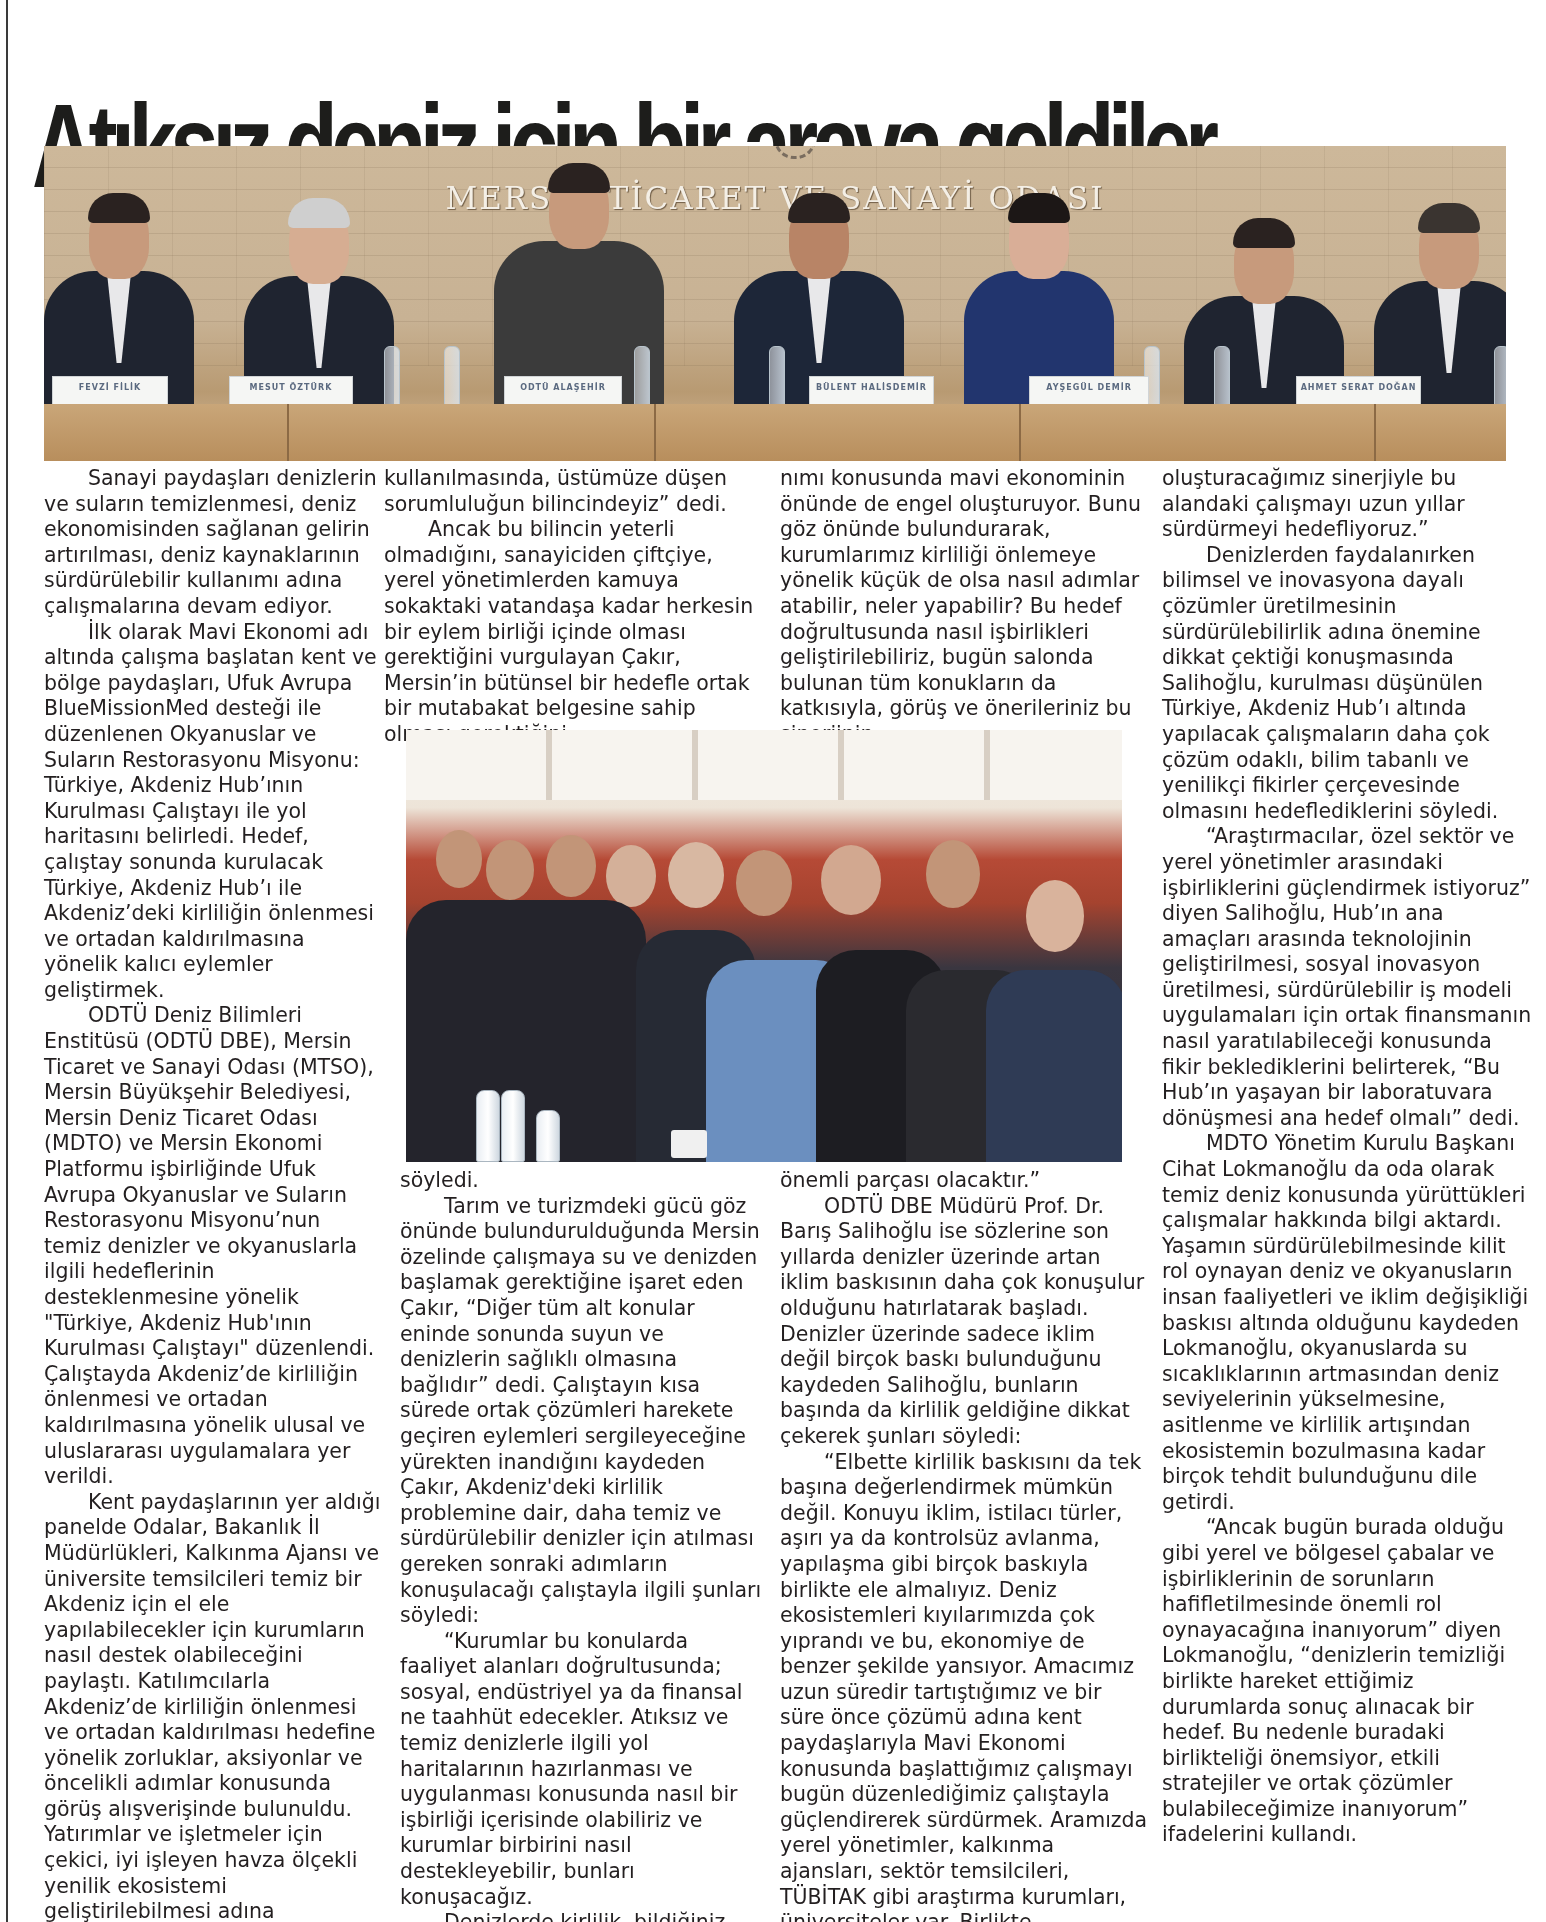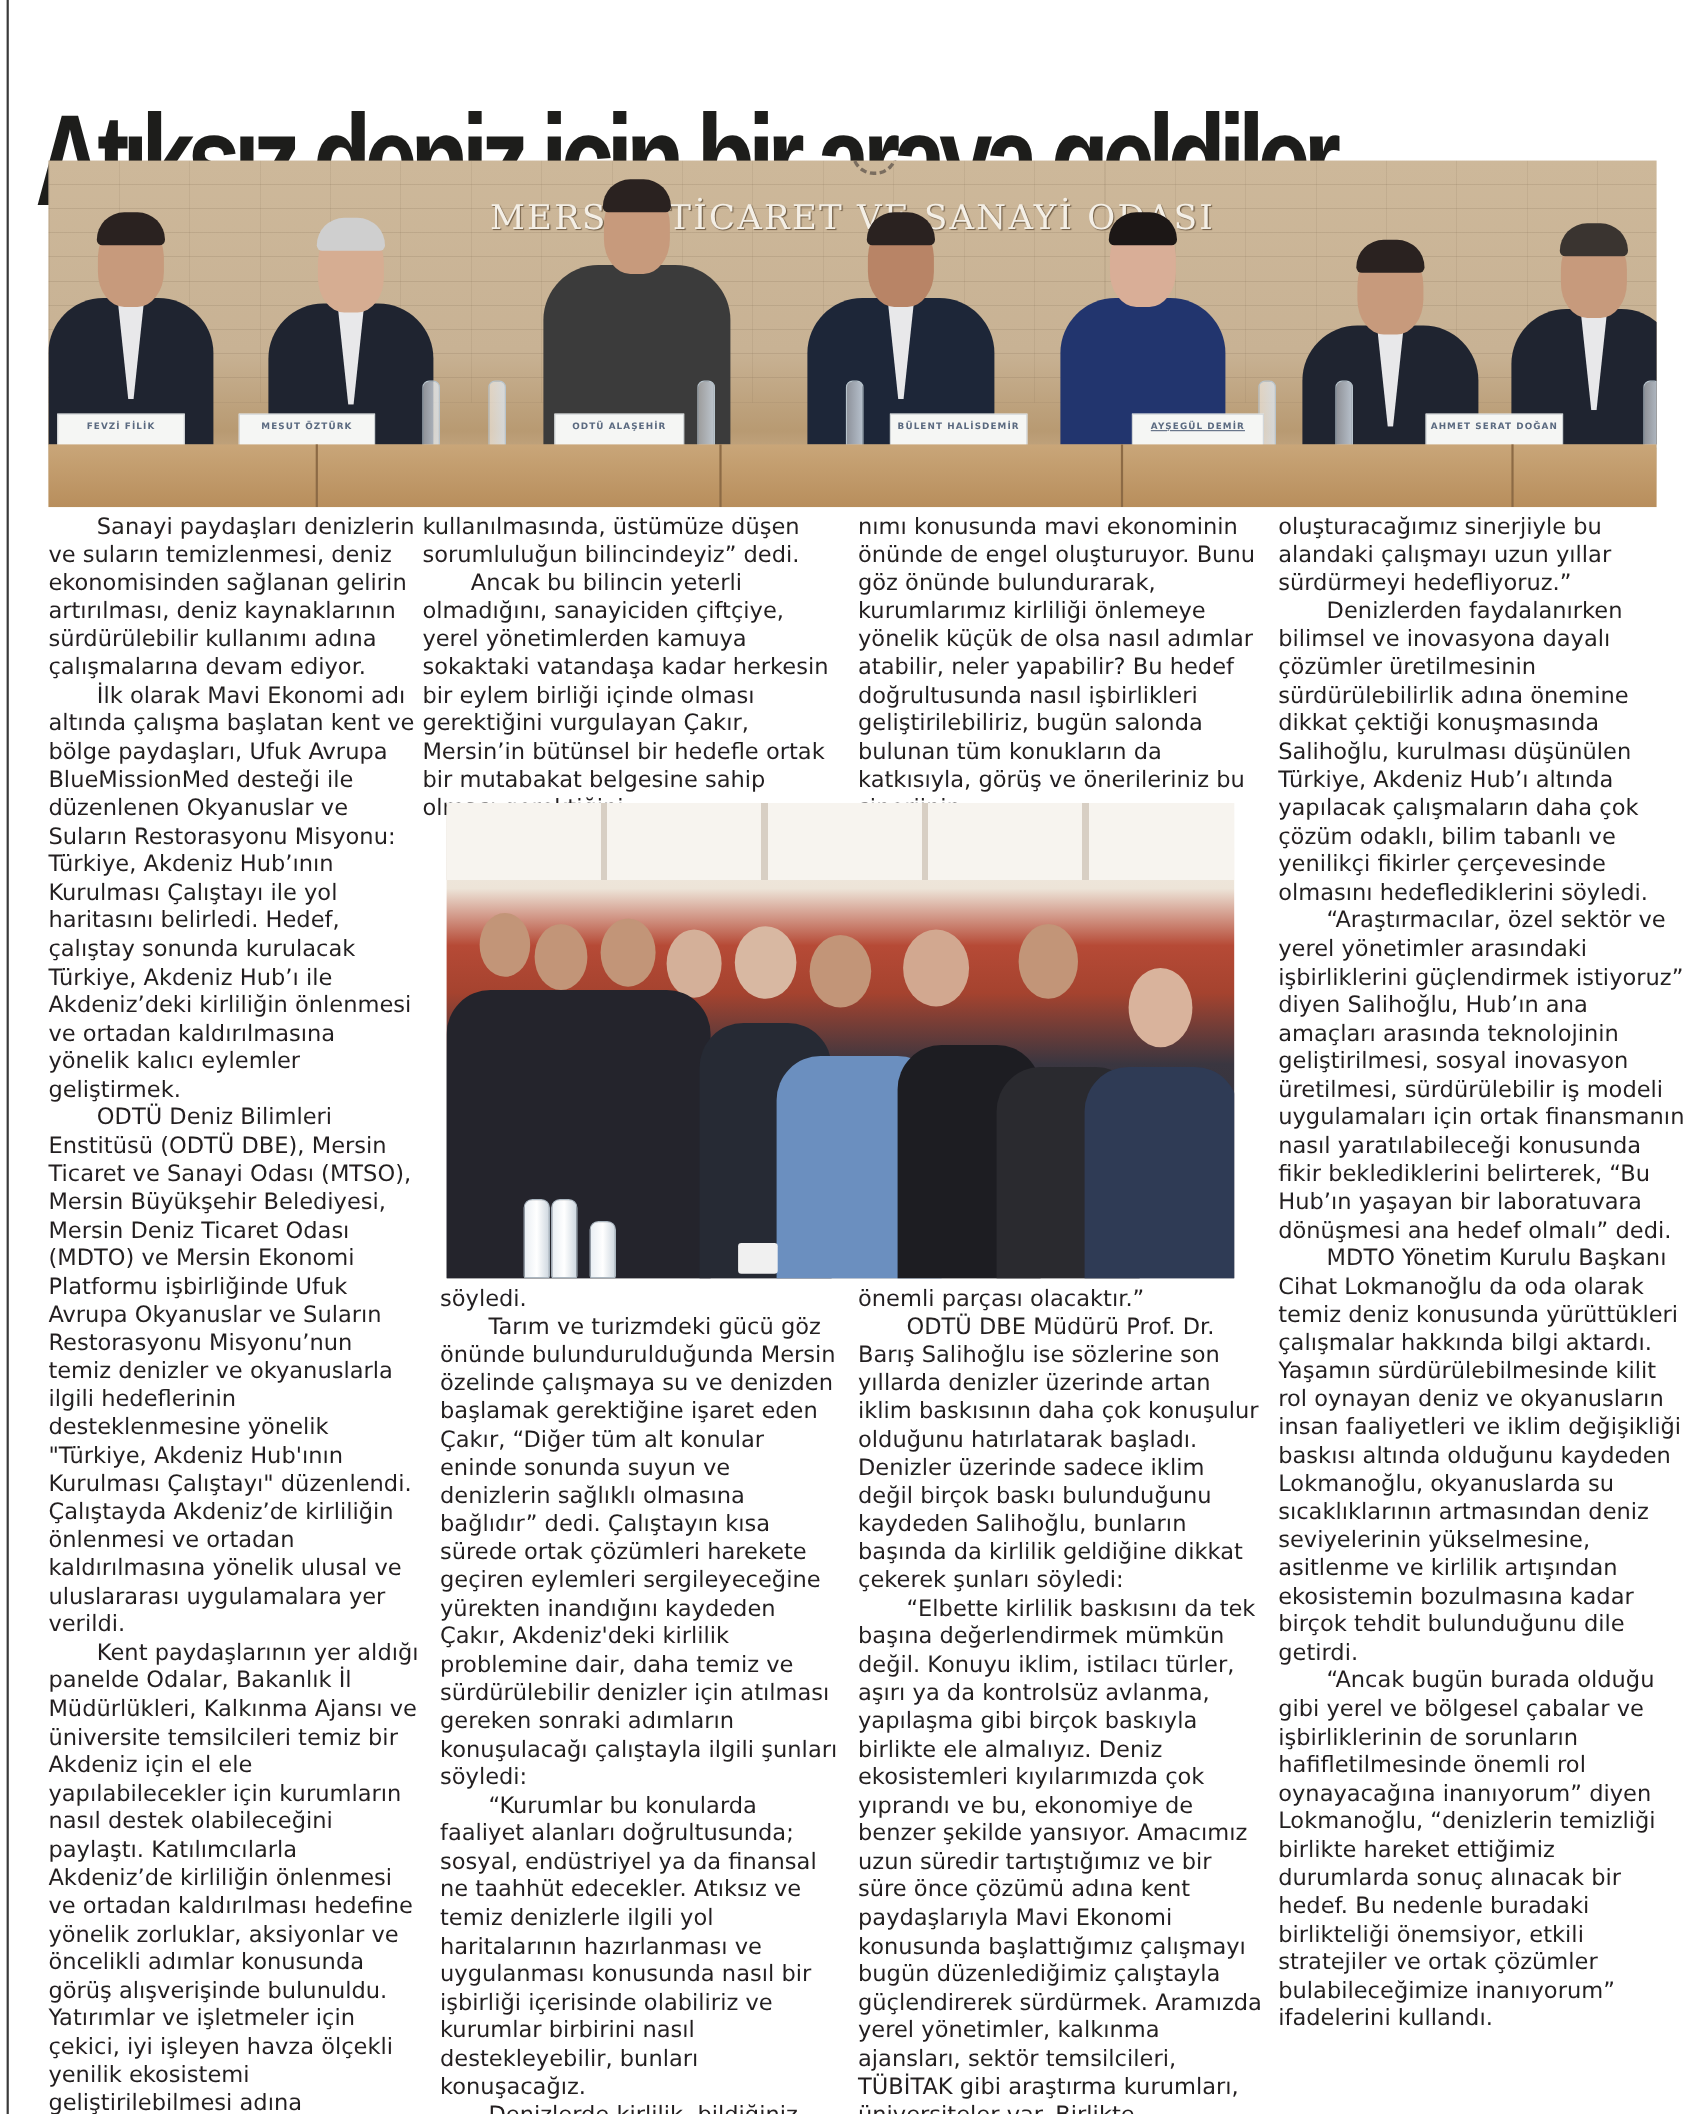--- a/index.html
+++ b/index.html
@@ -114,24 +114,24 @@
 
   <div class="bottle" style="left:340px"></div>
   <div class="bottle" style="left:400px"></div>
   <div class="bottle" style="left:590px"></div>
   <div class="bottle" style="left:725px"></div>
   <div class="bottle" style="left:1100px"></div>
   <div class="bottle" style="left:1170px"></div>
   <div class="bottle" style="left:1450px"></div>
 
   <div class="placard" style="left:8px;width:116px;">FEVZİ FİLİK</div>
-  <div class="placard" style="left:173px;width:124px;">MESUT ÖZTÜRK</div>
+  <div class="placard" style="left:185px;width:124px;">MESUT ÖZTÜRK</div>
   <div class="placard" style="left:460px;width:118px;">ODTÜ ALAŞEHİR</div>
   <div class="placard" style="left:765px;width:125px;">BÜLENT HALİSDEMİR</div>
-  <div class="placard" style="left:985px;width:120px;text-decoration:underline;">AYŞEGÜL DEMİR</div>
+  <div class="placard" style="left:985px;width:120px;">AYŞEGÜL DEMİR</div>
   <div class="placard" style="left:1252px;width:125px;">AHMET SERAT DOĞAN</div>
 
   <div class="table-front">
     <div class="seam" style="left:243px"></div>
     <div class="seam" style="left:610px"></div>
     <div class="seam" style="left:975px"></div>
     <div class="seam" style="left:1330px"></div>
   </div>
 </div>
 

